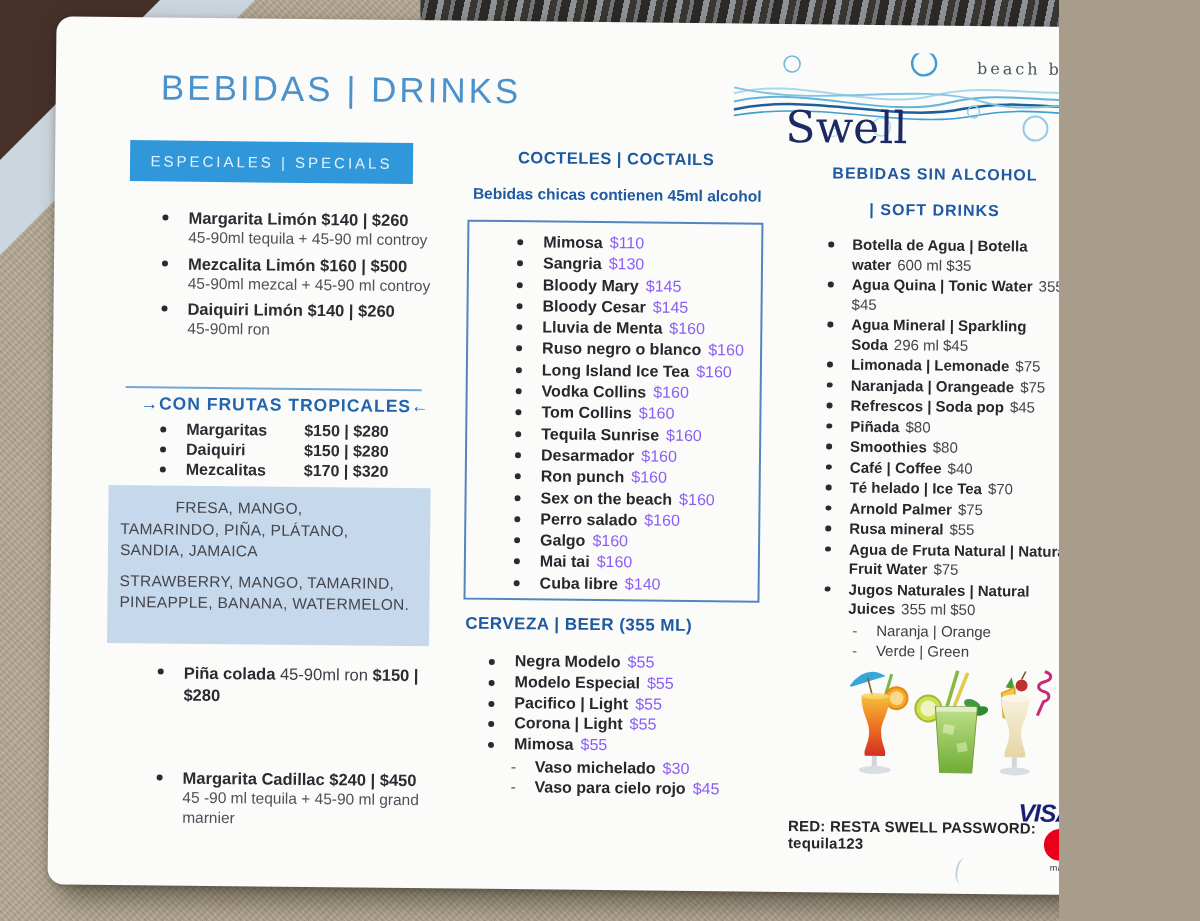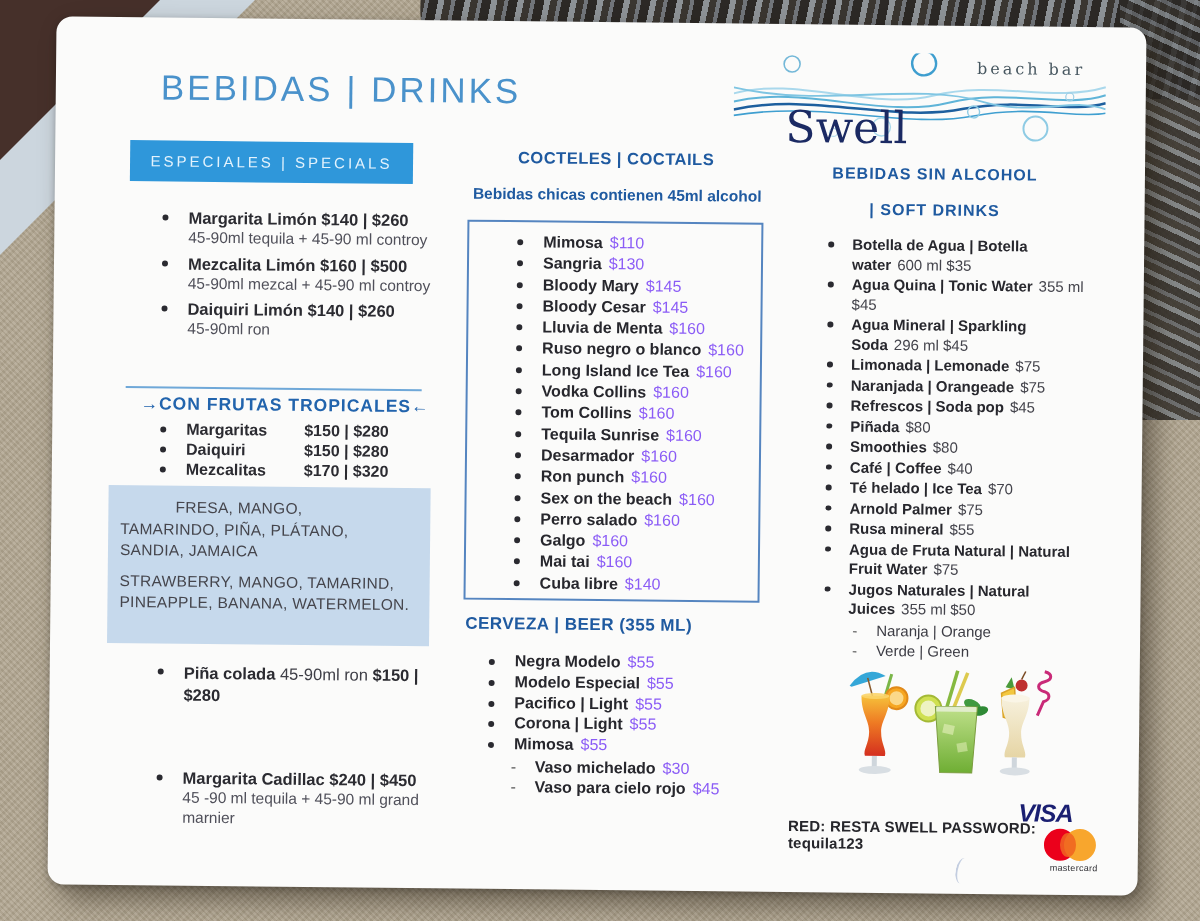--- a/index.html
+++ b/index.html
@@ -3,21 +3,21 @@
 <meta charset="utf-8">
 <style>
   :root{
     --title-blue:#4a92cb; --banner-blue:#2f97da; --navy:#1f5aa0;
     --ink:#2b2b31; --ink-soft:#50505a; --box-border:#5585c0;
     --fruitbox:#c6d9ec; --visa-navy:#1a1f71; --mc-red:#eb001b; --mc-orange:#f79e1b;
   }
   *{box-sizing:border-box}
   html,body{margin:0;padding:0}
   body{width:1200px;height:921px;overflow:hidden;font-family:"Liberation Sans",sans-serif;background:#a89d8a}
-  .stage{position:relative;width:1200px;height:921px;overflow:hidden;
+  .stage{position:relative;width:1059px;height:921px;overflow:hidden;
     background-color:#b2a792;
     background-image:
       repeating-linear-gradient(45deg, rgba(255,255,255,.07) 0 2px, rgba(60,50,35,.06) 2px 4px),
       repeating-linear-gradient(-45deg, rgba(255,255,255,.05) 0 3px, rgba(80,70,50,.07) 3px 6px);
   }
   .table-edge{position:absolute;left:0;top:0;width:260px;height:230px;
     clip-path:polygon(0 0,165px 0,0 165px);background:#46302a;z-index:1}
   .table-strip{position:absolute;left:0;top:0;width:300px;height:300px;
     clip-path:polygon(160px 0,255px 0,0 255px,0 160px);background:#ccd6de;z-index:1}
   .wicker{position:absolute;left:420px;top:-38px;width:830px;height:128px;transform:rotate(1.6deg);

